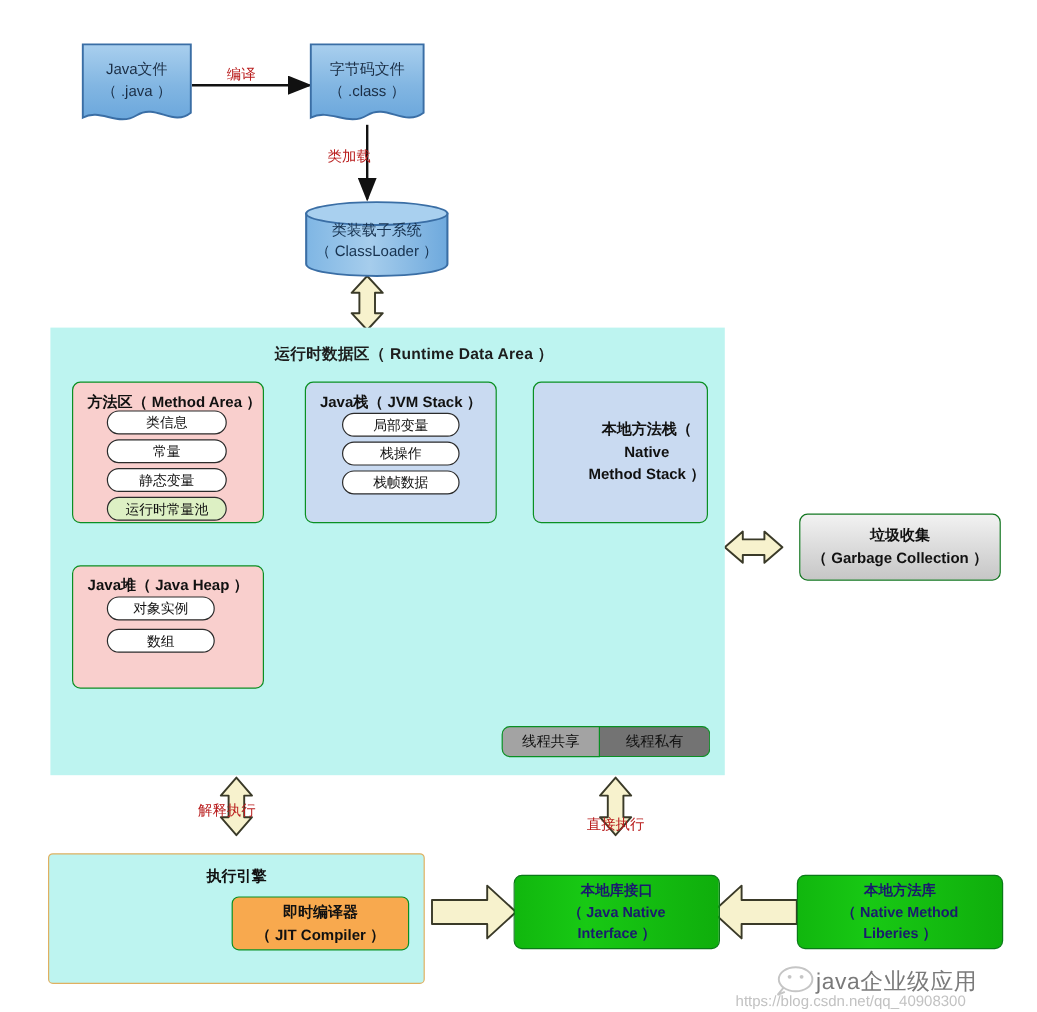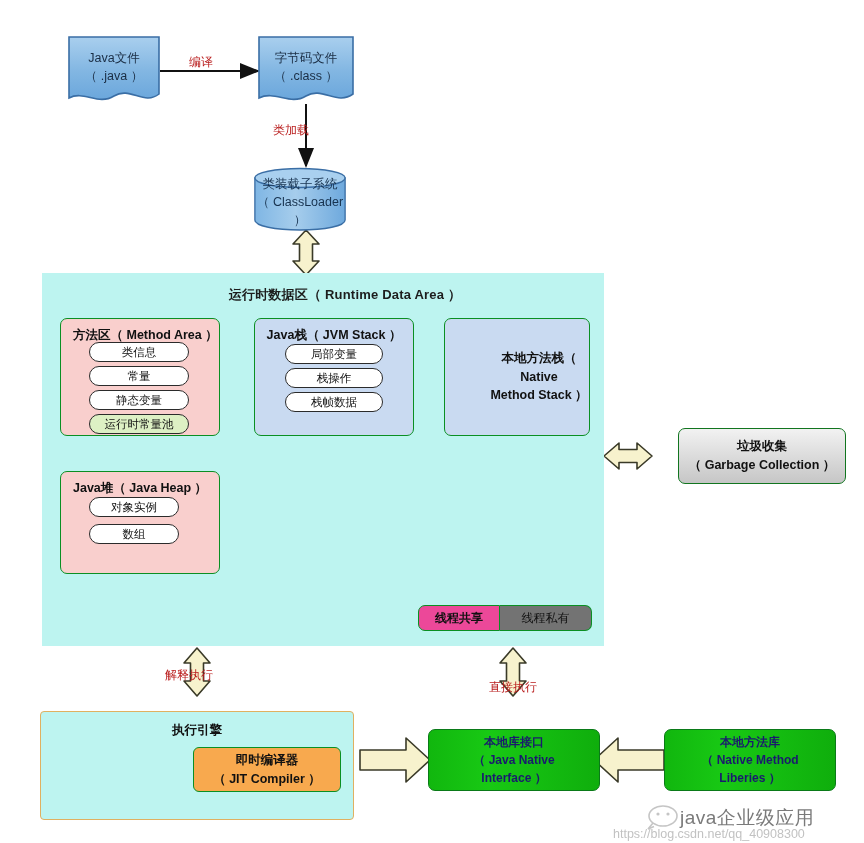--- a/index.html
+++ b/index.html
@@ -118,44 +118,43 @@
   
   .chip {
     border: 1.6px solid #0a8f23;
     font-size: 12px;
     color: #111;
     display: flex;
     align-items: center;
     justify-content: center;
   }
   .chip.shared {
-    background: #ec4899;
+    background: #a3a3a3;
     border-radius: 7px 0 0 7px;
-    font-weight: bold;
+    font-weight: normal;
   }
   .chip.private {
     background: #737373;
     border-radius: 0 7px 7px 0;
     border-left: none;
   }
 
   
   .gcbox {
     border: 1.8px solid #11751f;
     border-radius: 7px;
     background: linear-gradient(to bottom, #f2f2f2 0%, #dedede 45%, #c6c6c6 100%);
     display: flex;
     align-items: center;
     justify-content: center;
     text-align: center;
     font-weight: bold;
     font-size: 12.5px;
     color: #111;
     line-height: 1.5;
-    margin-left: 12px;
   }
 
   
   .engine {
     background: #bdf4f0;
     border: 1.5px solid #e0b060;
     border-radius: 4px;
   }
   .engine-title {
     text-align: center;
@@ -292,21 +291,21 @@
     </svg>
     <div class="doc-label">
       <div>Java文件</div>
       <div>（ .java ）</div>
     </div>
   </div>
 
   <div class="arrow-label" style="left:189px; top:54px;">编译</div>
   <div class="arrow-label" style="left:273px; top:122px;">类加载</div>
 
-  <div class="cyl" style="left:254px; top:167px; width:92px; height:64px;">
+  <div class="cyl" style="left:254px; top:167px; width:120px; height:64px;">
     <svg viewBox="0 0 104 64" preserveAspectRatio="none">
       <path d="M1,11 V53 C1,59 24,63 52,63 C80,63 103,59 103,53 V11 Z" fill="url(#cylGrad)" stroke="#3a6ea5" stroke-width="1.5"></path>
       <ellipse cx="52" cy="11" rx="51" ry="9.5" fill="#a9d0ef" stroke="#3a6ea5" stroke-width="1.5"></ellipse>
     </svg>
     <div class="cyl-label">
       <div>类装载子系统</div>
       <div>（ ClassLoader ）</div>
     </div>
   </div>
 

